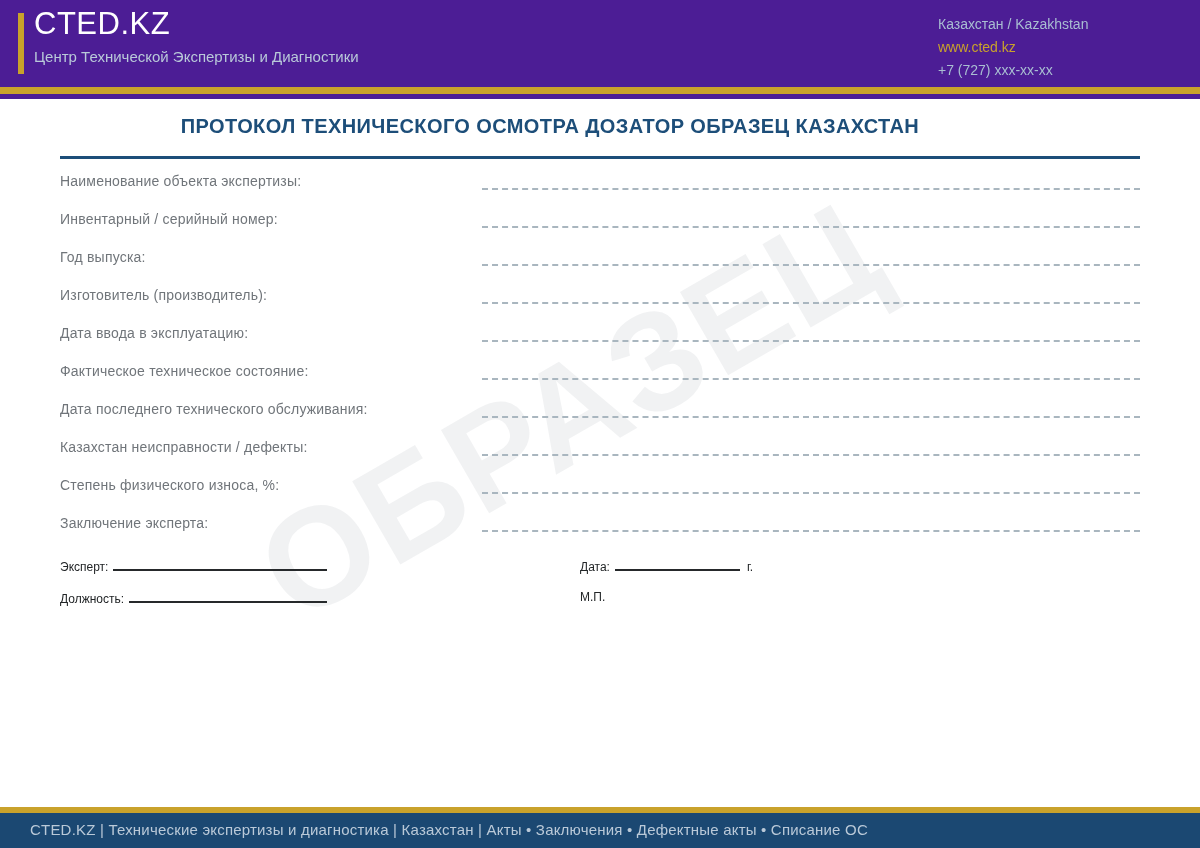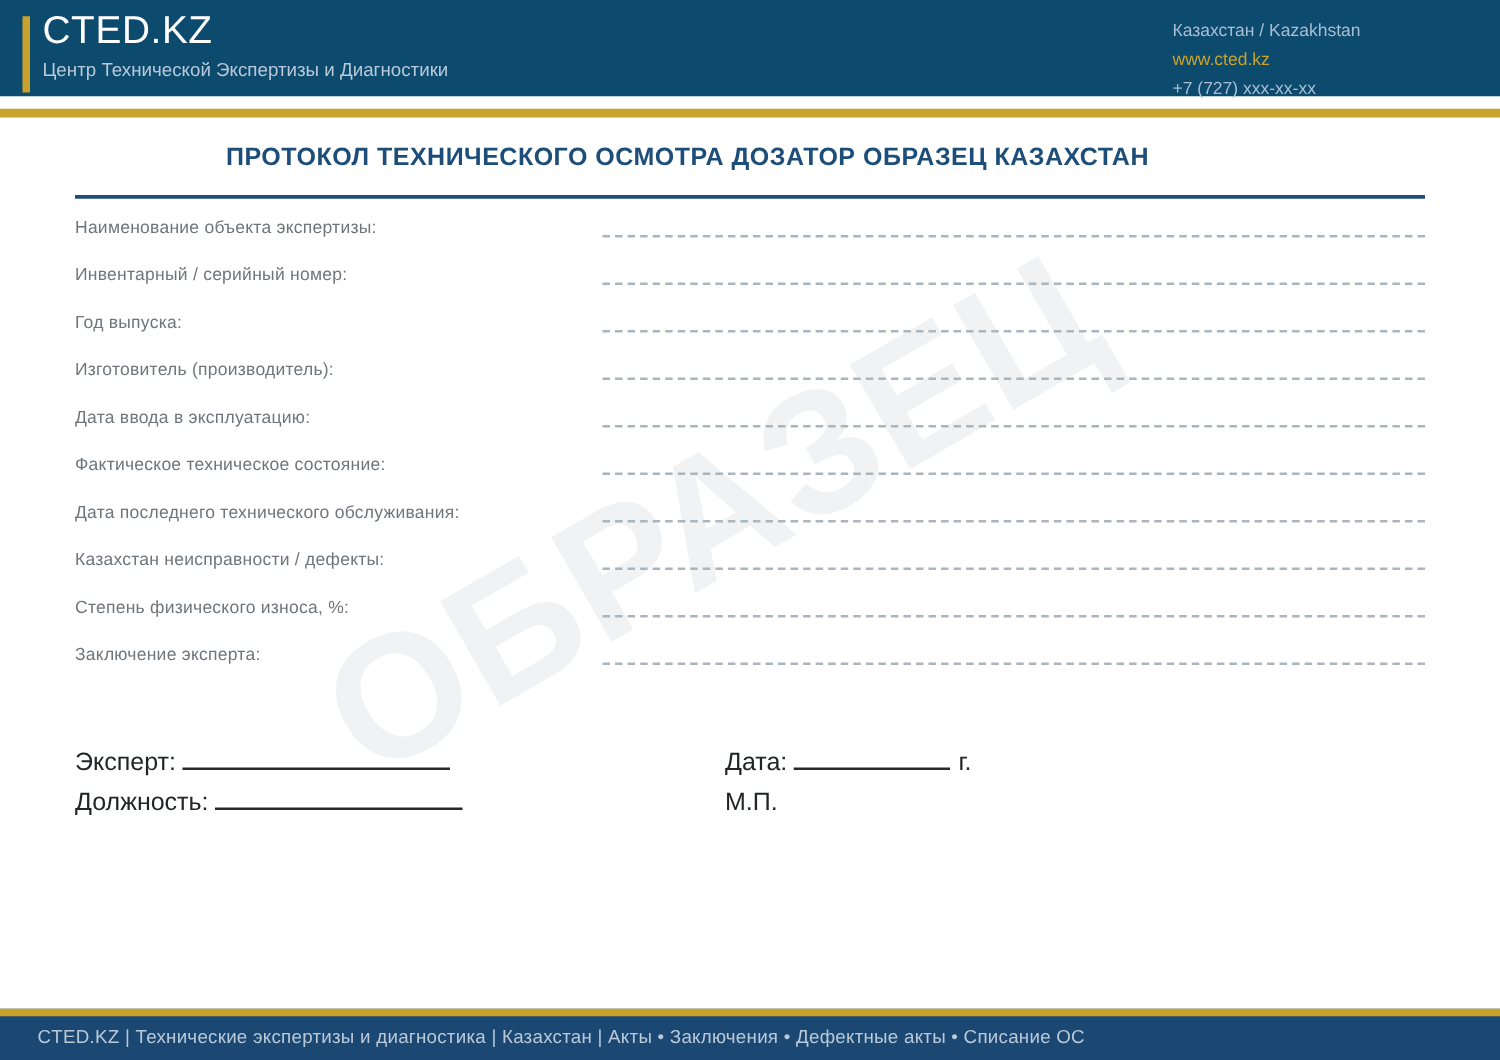--- a/index.html
+++ b/index.html
@@ -7,22 +7,22 @@
   body {
     position: relative;
     font-family: "Liberation Sans", sans-serif;
     background: #ffffff;
     overflow: hidden;
   }
 
   
   .header {
     position: absolute; top: 0; left: 0;
-    width: 1200px; height: 77px;
-    background: #0c4a6e;
+    width: 1200px; height: 99px;
+    background: #4c1d95;
     z-index: 3;
   }
   .header .accent-bar {
     position: absolute; left: 18px; top: 13px;
     width: 6px; height: 61px;
     background: #c9a22b;
   }
   .logo {
     position: absolute; left: 34px; top: 6px;
     color: #ffffff; font-size: 31px; font-weight: 500;
@@ -96,23 +96,22 @@
   .field-line {
     position: absolute; left: 422px; right: 0; top: 16px;
     height: 2px;
     border-bottom: 2px dashed #a9b6bf;
   }
 
   
   .signature {
     position: absolute; top: 554px; left: 60px;
     width: 1080px;
-    color: #222527; font-size: 20px;
+    color: #222527; font-size: 12px;
     z-index: 1;
-    margin-top: 41px;
   }
   .sig-row { position: relative; height: 32px; }
   .sig-left { position: absolute; left: 0; top: 4px; }
   .sig-right { position: absolute; left: 520px; top: 4px; }
   .sig-line {
     display: inline-block;
     height: 13px;
     border-bottom: 2px solid #26292b;
     margin-left: 5px;
     vertical-align: baseline;

